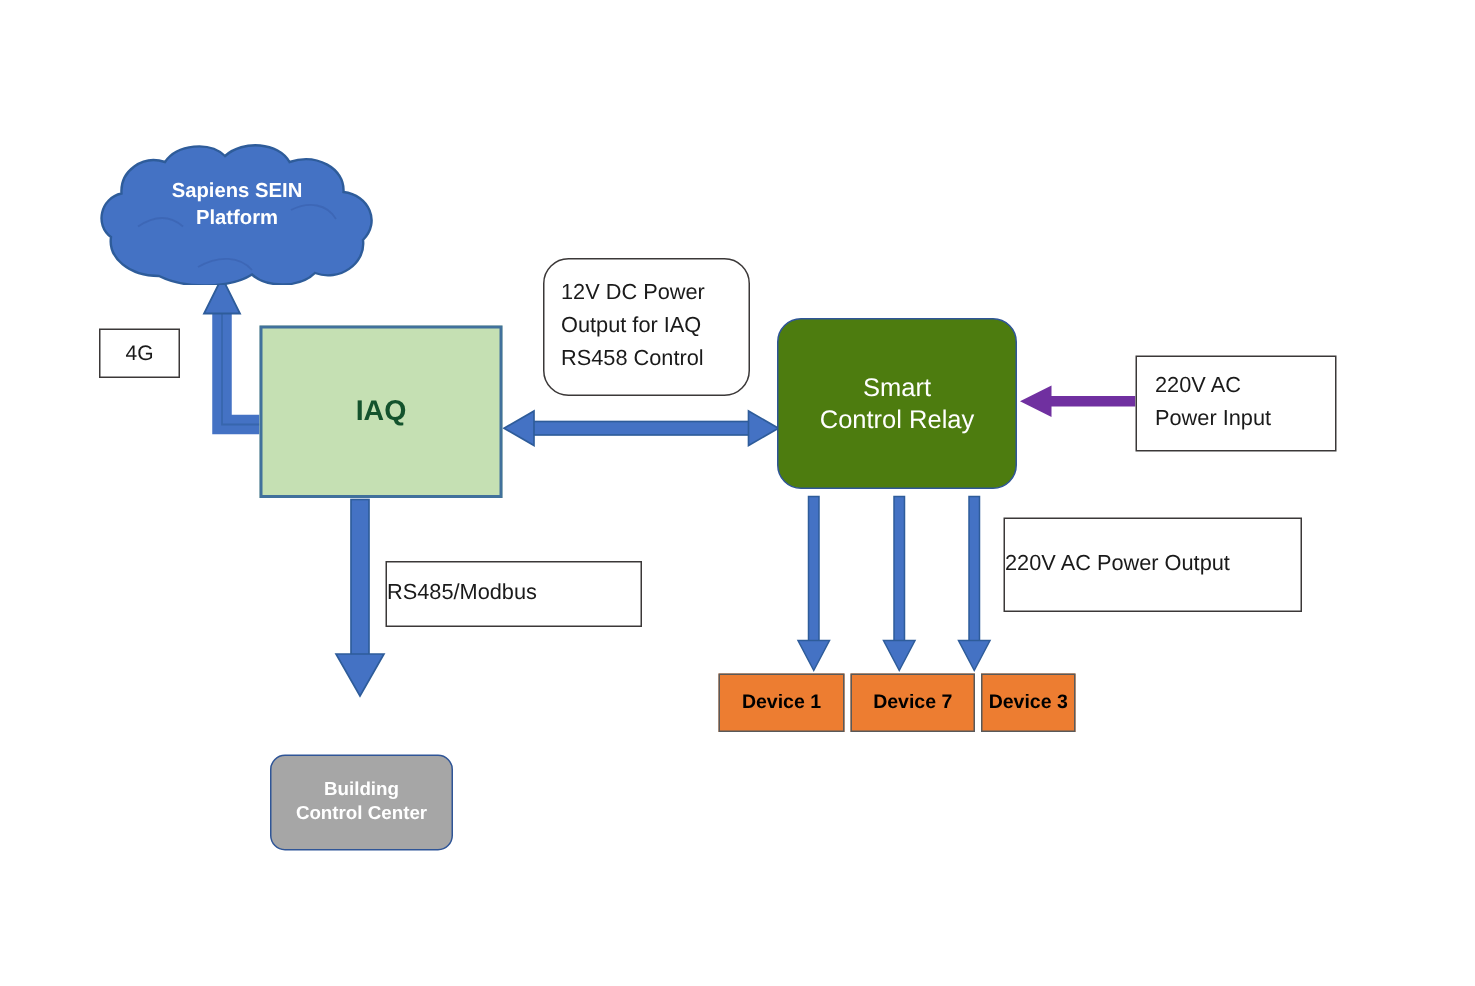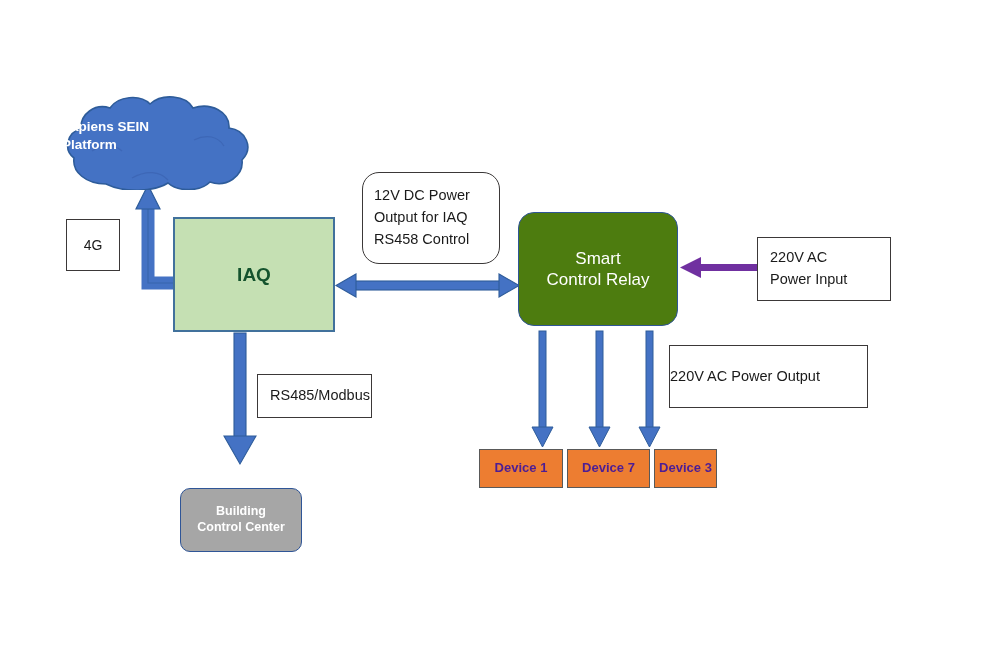--- a/index.html
+++ b/index.html
@@ -33,20 +33,21 @@
     left: 62px;
     top: 96px;
     width: 192px;
     height: 94px;
   }
   #cloud-label {
     position: absolute;
     left: 62px;
     top: 118px;
     width: 192px;
+    text-align: center;
     color: #ffffff;
     font-size: 13.5px;
     font-weight: bold;
     line-height: 1.35;
     pointer-events: none;
   }
 
   
   #iaq-box {
     left: 173px;
@@ -70,38 +71,38 @@
     border: 1.5px solid #2F5597;
     border-radius: 16px;
     color: #ffffff;
     font-size: 17px;
     font-weight: normal;
   }
 
   
   #bcc-box {
     left: 180px;
-    top: 488px;
+    top: 503px;
     width: 122px;
     height: 64px;
     background: #A6A6A6;
     border: 1.5px solid #2F5597;
     border-radius: 10px;
     color: #ffffff;
     font-size: 12.5px;
     font-weight: bold;
   }
 
   
   .device-box {
     top: 449px;
     height: 39px;
     background: #ED7D31;
     border: 1.5px solid #595959;
-    color: #4c1d95;
+    color: #000000;
     font-size: 13px;
     font-weight: bold;
   }
   #device-1 { left: 479px; width: 84px; }
   #device-2 { left: 567px; width: 83px; }
   #device-3 { left: 654px; width: 63px; }
 
   
   .label-box {
     position: absolute;
@@ -111,21 +112,21 @@
     display: flex;
     align-items: center;
     color: #1a1a1a;
     font-size: 14.5px;
     line-height: 1.5;
   }
   #label-4g {
     left: 66px;
     top: 219px;
     width: 54px;
-    height: 52px;
+    height: 33px;
     justify-content: center;
     font-size: 14px;
   }
   #label-12v {
     left: 362px;
     top: 172px;
     width: 138px;
     height: 92px;
     padding-left: 11px;
     font-size: 14.5px;
@@ -140,23 +141,22 @@
   }
   #label-220v-out {
     left: 669px;
     top: 345px;
     width: 199px;
     height: 63px;
   }
   #label-rs485 {
     left: 257px;
     top: 374px;
-    width: 115px;
+    width: 171px;
     height: 44px;
-    padding-left: 12px;
   }
 
   svg.overlay {
     position: absolute;
     left: 0;
     top: 0;
     width: 983px;
     height: 657px;
     pointer-events: none;
   }

